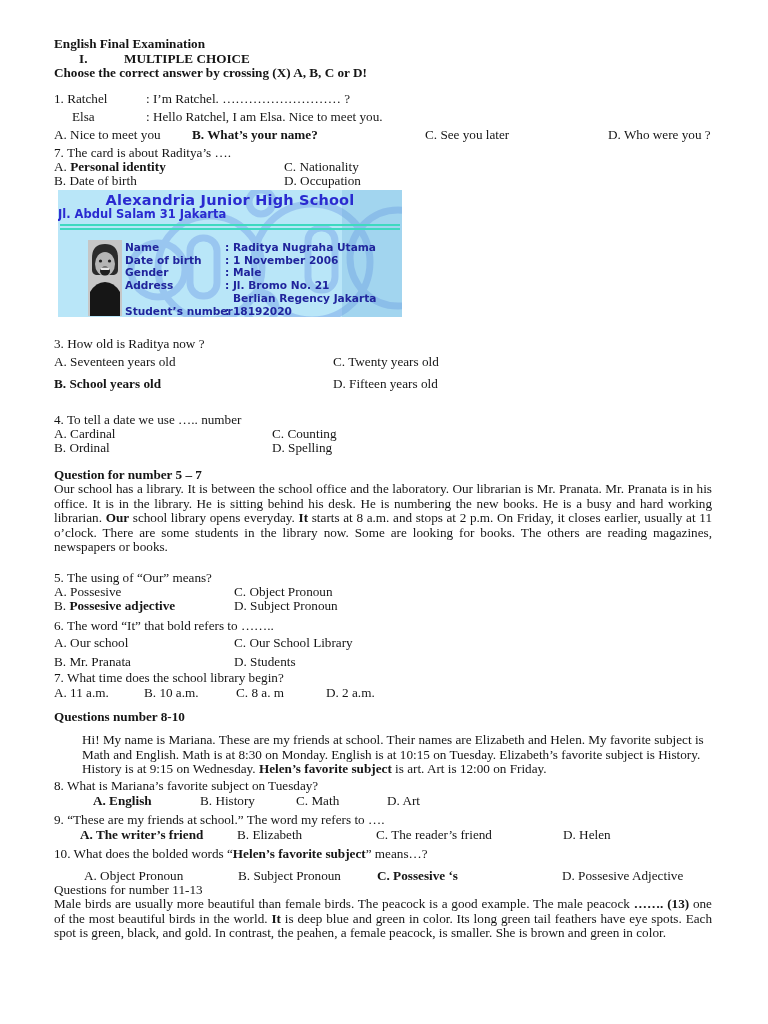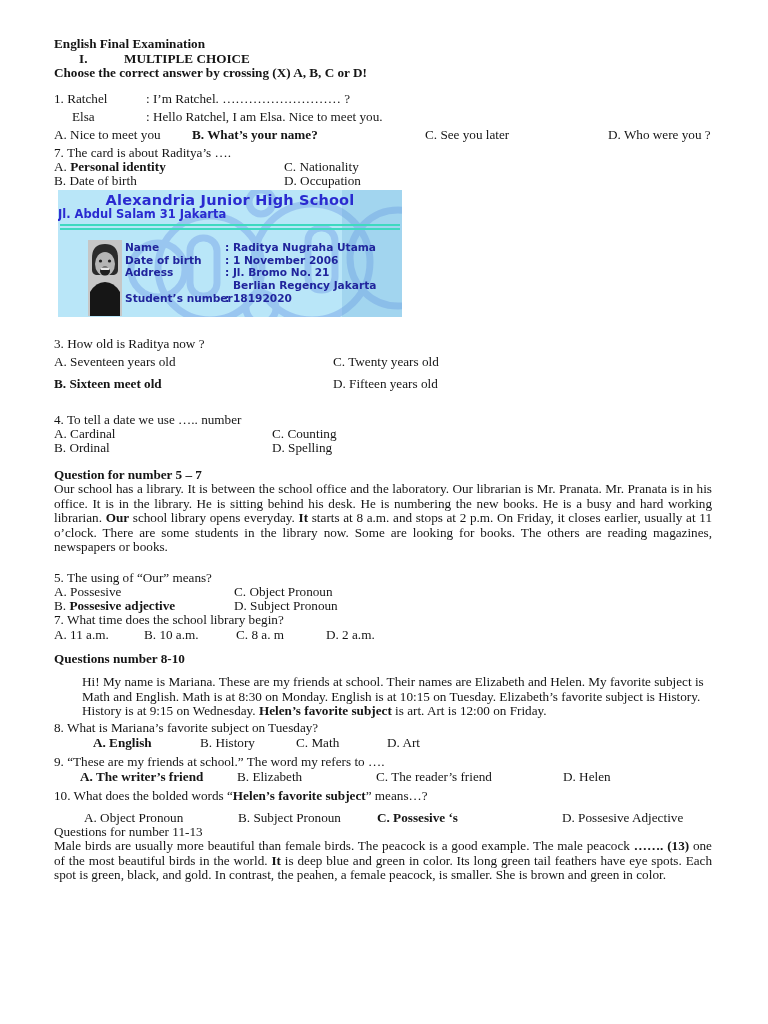--- a/index.html
+++ b/index.html
@@ -147,41 +147,45 @@
       <div class="fields">
         <div class="frow">
           <span class="fl">Name</span>
           <span class="fv">: Raditya Nugraha Utama</span>
         </div>
         <div class="frow">
           <span class="fl">Date of birth</span>
           <span class="fv">: 1 November 2006</span>
         </div>
         <div class="frow">
+          <span class="fl">Gender</span>
+          <span class="fv">: Male</span>
+        </div>
+        <div class="frow">
           <span class="fl">Address</span>
           <span class="fv">: Jl. Bromo No. 21</span>
         </div>
         <div class="frow">
           <span class="fl"></span>
           <span class="fv cont">Berlian Regency Jakarta</span>
         </div>
         <div class="frow">
           <span class="fl">Student’s number</span>
           <span class="fv">: 18192020</span>
         </div>
       </div>
     </div>
   </div>
 
   <div class="q3">
     <div class="line">3. How old is Raditya now ?</div>
     <div class="optgrid g279">
       <span><span>A. Seventeen years old</span></span>
       <span><span>C. Twenty years old</span></span>
-      <span><span class="bld">B. Sixteen meet old</span></span>
+      <span><span class="bld">B. School years old</span></span>
       <span><span>D. Fifteen years old</span></span>
     </div>
   </div>
 
   <div class="q4">
     <div class="line">4. To tell a date we use ….. number</div>
     <div class="optgrid g218">
       <span><span>A. Cardinal</span></span>
       <span><span>C. Counting</span></span>
       <span><span>B. Ordinal</span></span>
@@ -195,20 +199,29 @@
   <div class="q5">
     <div class="line">5. The using of “Our” means?</div>
     <div class="optgrid g180">
       <span><span>A. Possesive</span></span>
       <span><span>C. Object Pronoun</span></span>
       <span><span>B. </span><span class="bld">Possesive adjective</span></span>
       <span><span>D. Subject Pronoun</span></span>
     </div>
   </div>
 
+  <div class="q6">
+    <div class="line">6. The word “It”  that bold refers to ……..</div>
+    <div class="optgrid g180tall">
+      <span><span>A. Our school</span></span>
+      <span><span>C. Our School Library</span></span>
+      <span><span>B. Mr. Pranata</span></span>
+      <span><span>D. Students</span></span>
+    </div>
+  </div>
 
   <div class="q7">
     <div class="line">7. What time does the school library begin?</div>
     <div class="optrow4">
       <span class="opt w90"><span>A. 11 a.m.</span></span><span class="opt w92"><span>B. 10 a.m.</span></span><span class="opt w90"><span>C. 8 a. m</span></span><span class="opt"><span>D. 2 a.m.</span></span>
     </div>
   </div>
 
   <div class="sec-head-b2">Questions number 8-10</div>
   <div class="passage-indent"><span>Hi! My name is Mariana. These are my friends at school. Their names are Elizabeth and Helen. My favorite subject is Math and English. Math is at 8:30 on Monday. English is at 10:15 on Tuesday. Elizabeth’s favorite subject is History. History is at 9:15 on Wednesday. </span><span class="bld">Helen’s favorite subject</span><span> is art. Art is 12:00 on Friday.</span></div>

